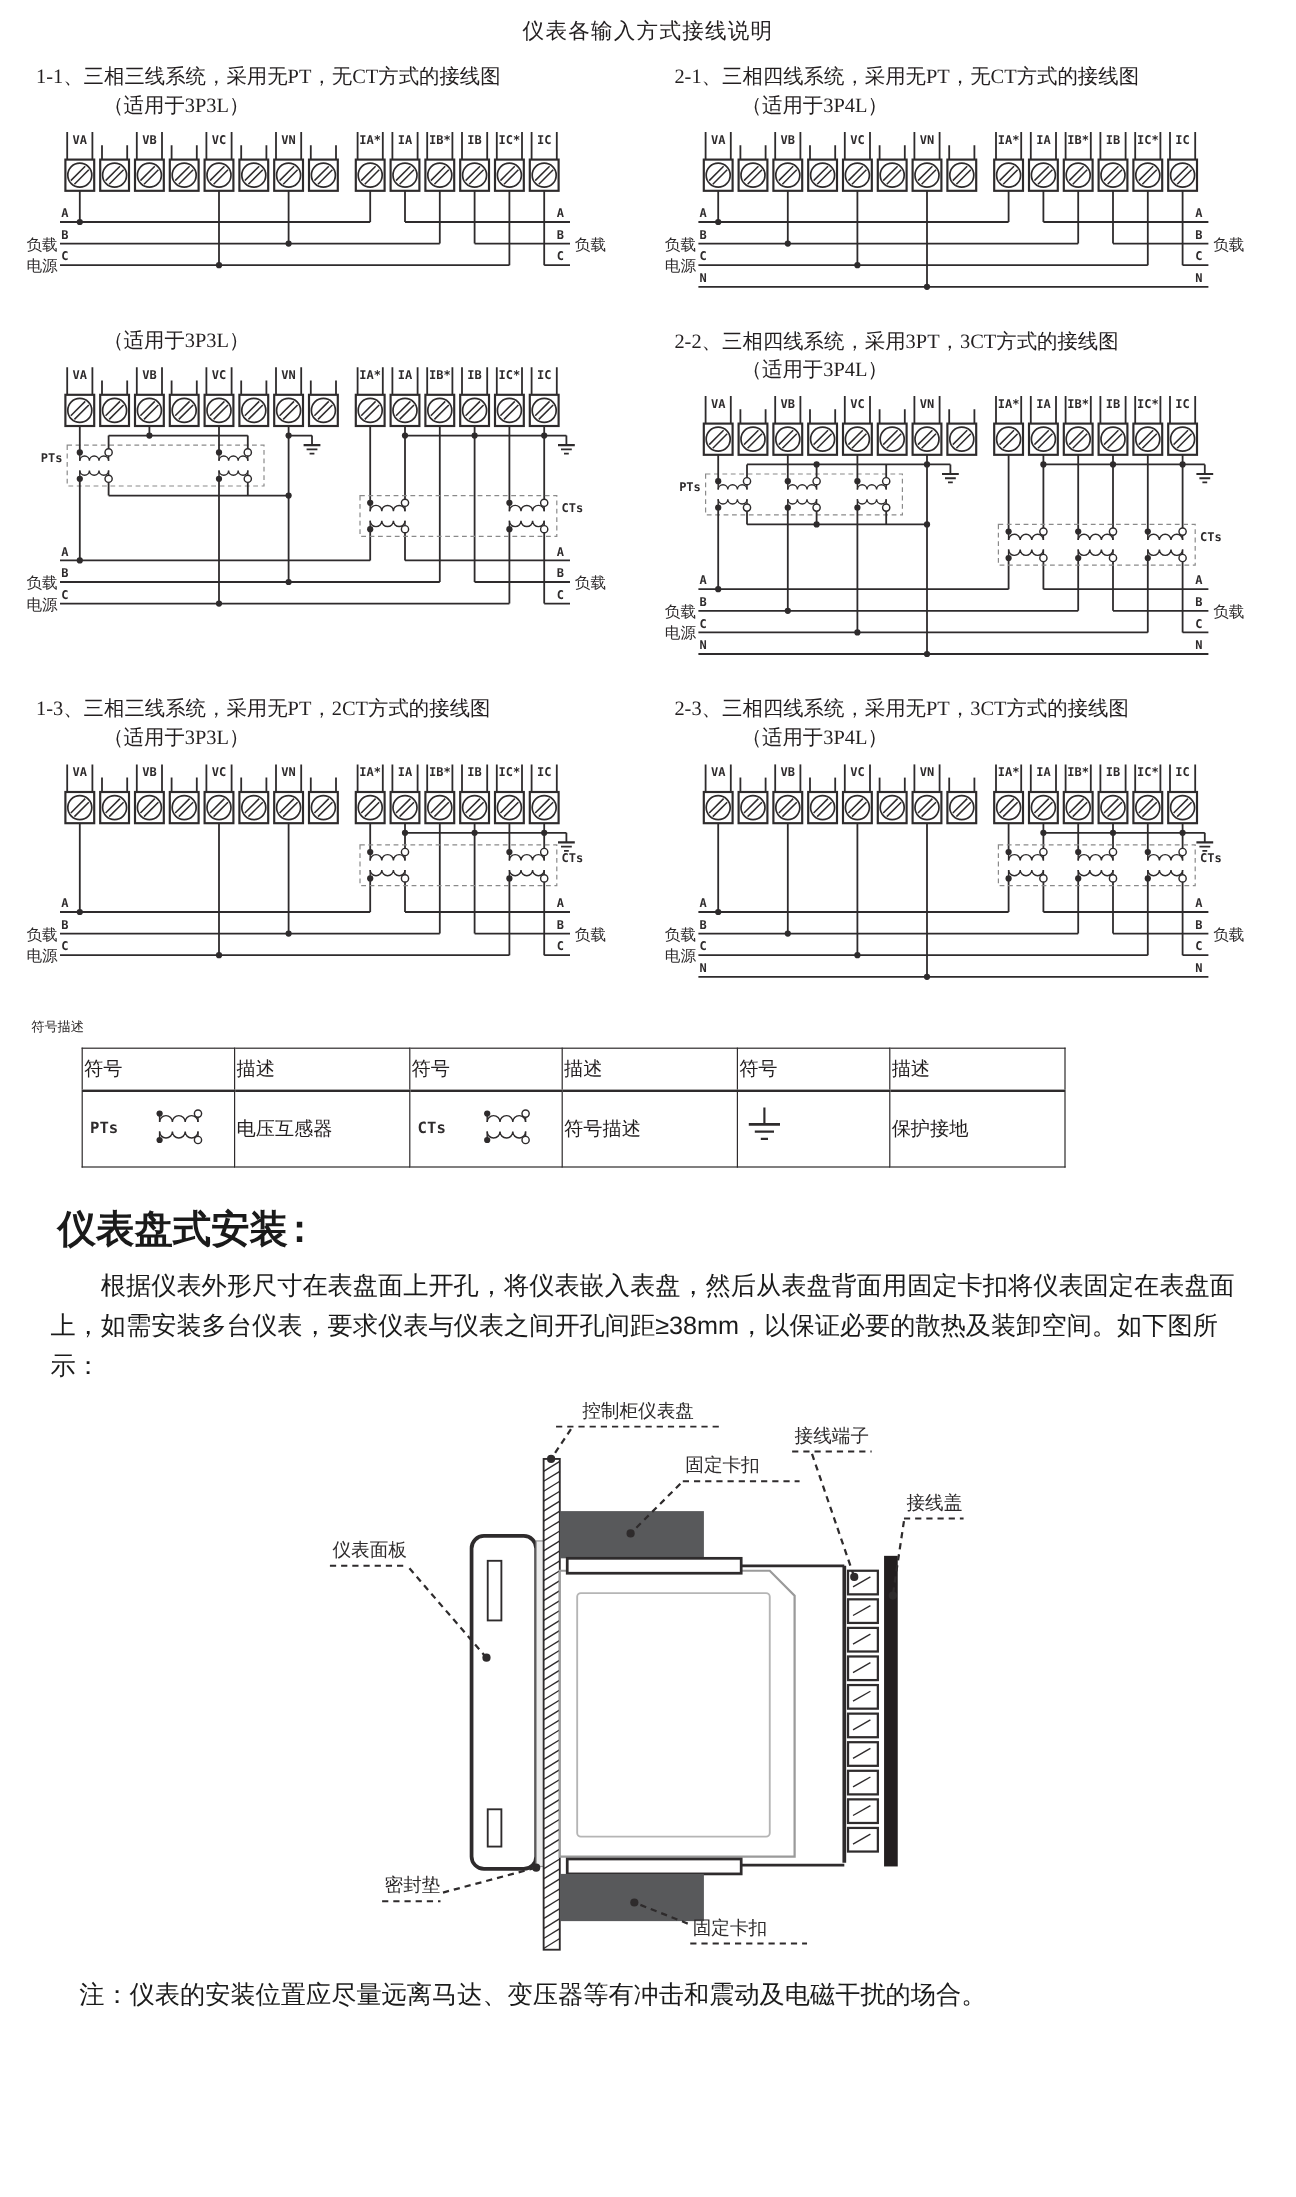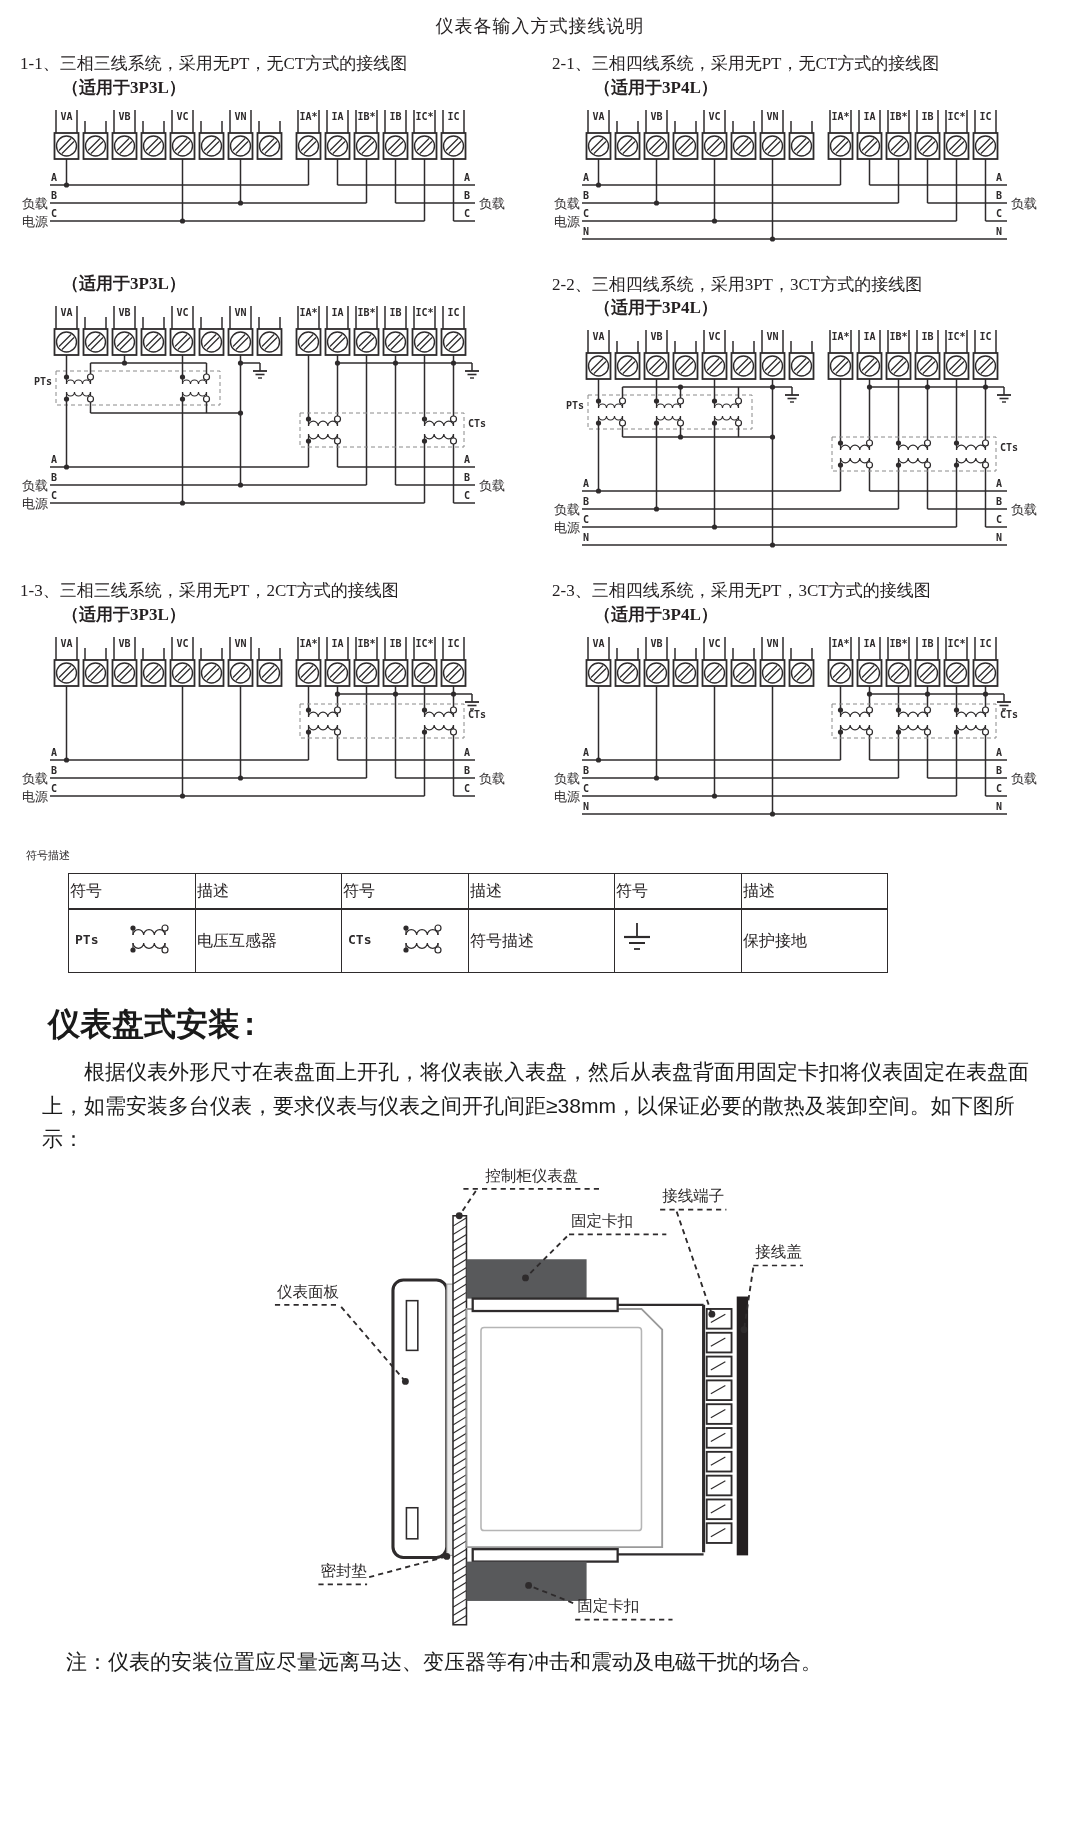--- a/index.html
+++ b/index.html
@@ -2,22 +2,22 @@
 <html><head>
 <meta charset="utf-8">
 <style>
   html,body{margin:0;padding:0;background:#ffffff;}
   body{width:1080px;height:1831px;overflow:hidden;color:#231f20;
        font-family:"Liberation Serif","DejaVu Serif",serif;}
   .page{padding:10px 20px 0 20px;}
   .doc-title{text-align:center;font-size:18px;letter-spacing:1px;margin:4px 0 14px 0;}
   .grid{display:grid;grid-template-columns:1fr 1fr;column-gap:24px;row-gap:18px;}
   .cell{min-width:0;}
-  .dg-title{font-size:17px;line-height:1.45;white-space:nowrap;}
-  .dg-sub{font-size:17px;margin-left:42px;line-height:1.3;font-weight:bold;}
+  .dg-title{font-size:17px;line-height:1.45;white-space:nowrap;margin-left:10px;}
+  .dg-sub{font-size:17px;margin-left:66px;line-height:1.3;}
   svg.wiring{display:block;margin-top:6px;}
   .sym-head{font-size:11px;margin:18px 0 10px 6px;}
   table.symtab{border-collapse:collapse;margin:0 auto 0 48px;width:820px;
                font-size:16px;text-align:left;}
   table.symtab th,table.symtab td{border:1.6px solid #2e2b2c;}
   table.symtab th{font-weight:normal;height:32px;border-bottom-width:2.5px;}
   table.symtab td{height:58px;}
   table.symtab .symcell{padding:2px;}
   .inst-head{font-family:Liberation Mono, monospace;font-weight:bold;
              font-size:32px;margin:30px 0 8px 28px;color:#1a1a1a;}

